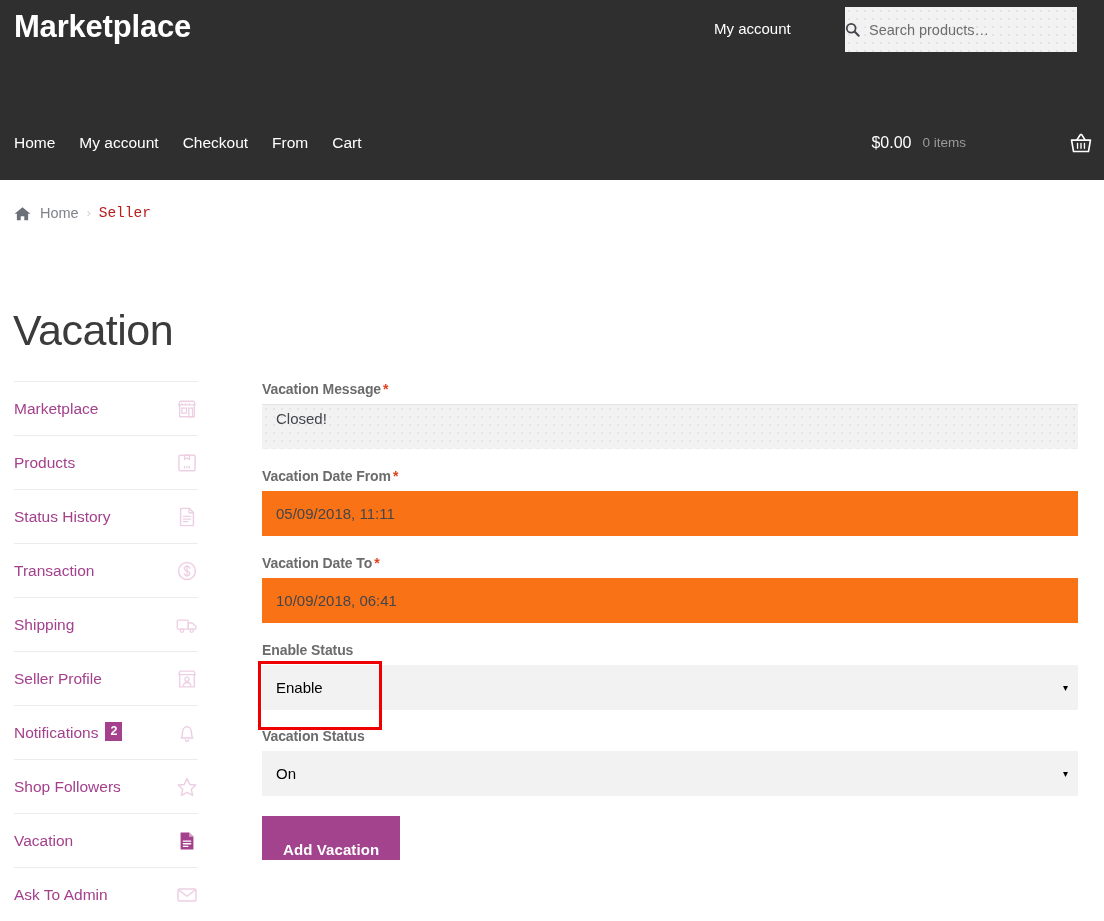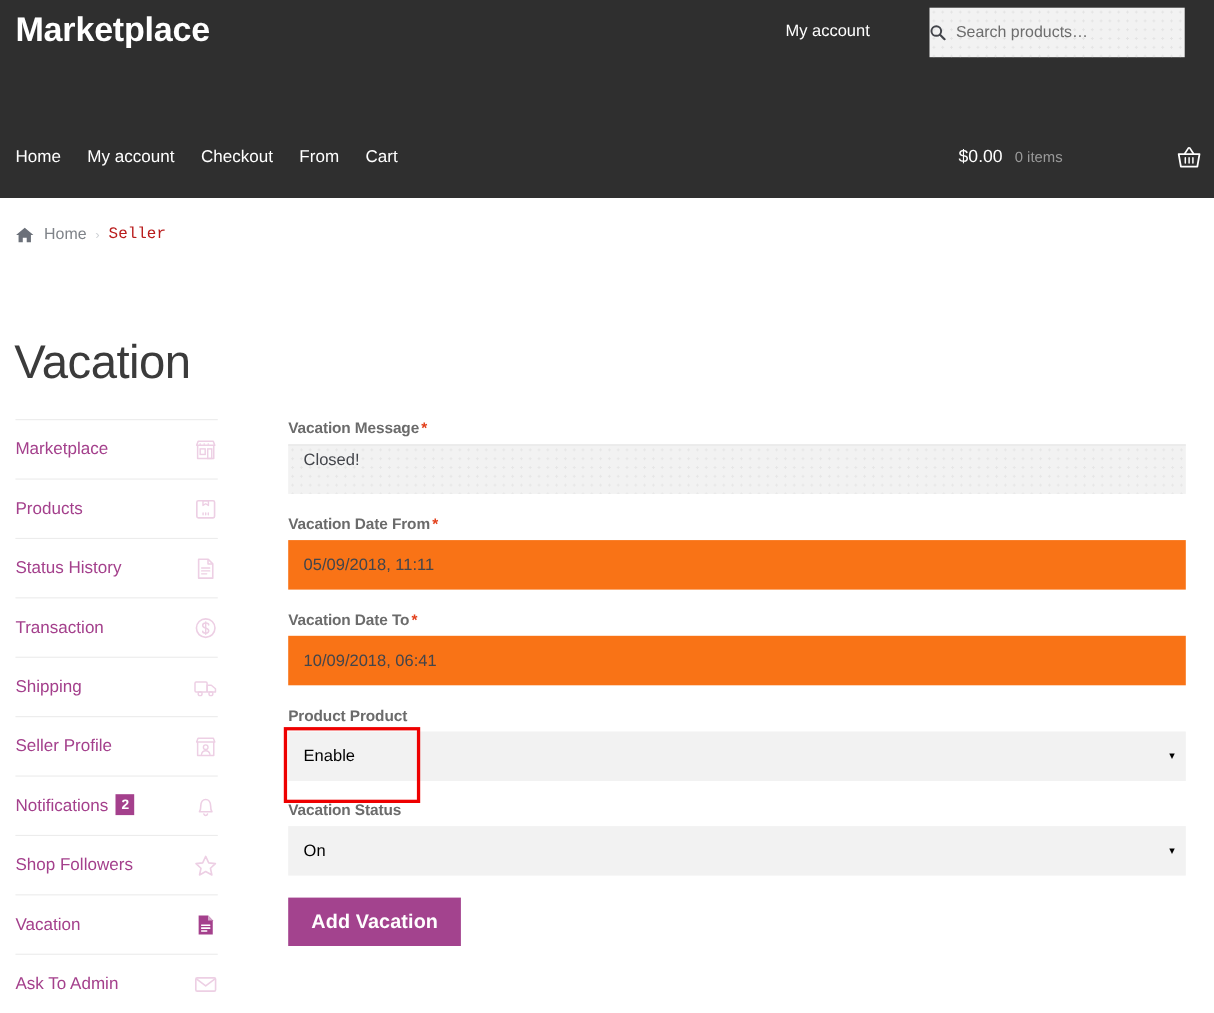--- a/index.html
+++ b/index.html
@@ -289,23 +289,23 @@
 
   .field-group { margin-bottom: 19px; }
   .field-group.sel-group { margin-bottom: 18px; }
 
   .submit-btn {
     display: block;
     background: #a3438e;
     color: #ffffff;
     border: 0;
     font-family: "Liberation Sans Narrow", "Liberation Sans", sans-serif;
-    font-size: 18px;
+    font-size: 15px;
     font-weight: bold;
-    padding: 0 21px;
+    padding: 12px 21px;
     height: 44px;
     line-height: 44px;
     cursor: pointer;
     margin-top: 20px;
     letter-spacing: 0.1px;
   }
 
   
   .annotation-box {
     position: absolute;
@@ -494,21 +494,21 @@
   </div>
 
   <div class="field-group">
     <label class="field-label">
       <span>Vacation Date To</span><span class="req">*</span>
     </label>
     <input class="fld-text" type="text" value="10/09/2018, 06:41" style="">
   </div>
 
   <div class="field-group sel-group">
-    <label class="field-label">Product Product</label>
+    <label class="field-label">Enable Status</label>
     <div class="fld-select-wrap">
       <select class="fld-select">
         <option>Enable</option>
       </select>
       <span class="sel-caret">▾</span>
     </div>
   </div>
 
   <div class="field-group sel-group">
     <label class="field-label">Vacation Status</label>

